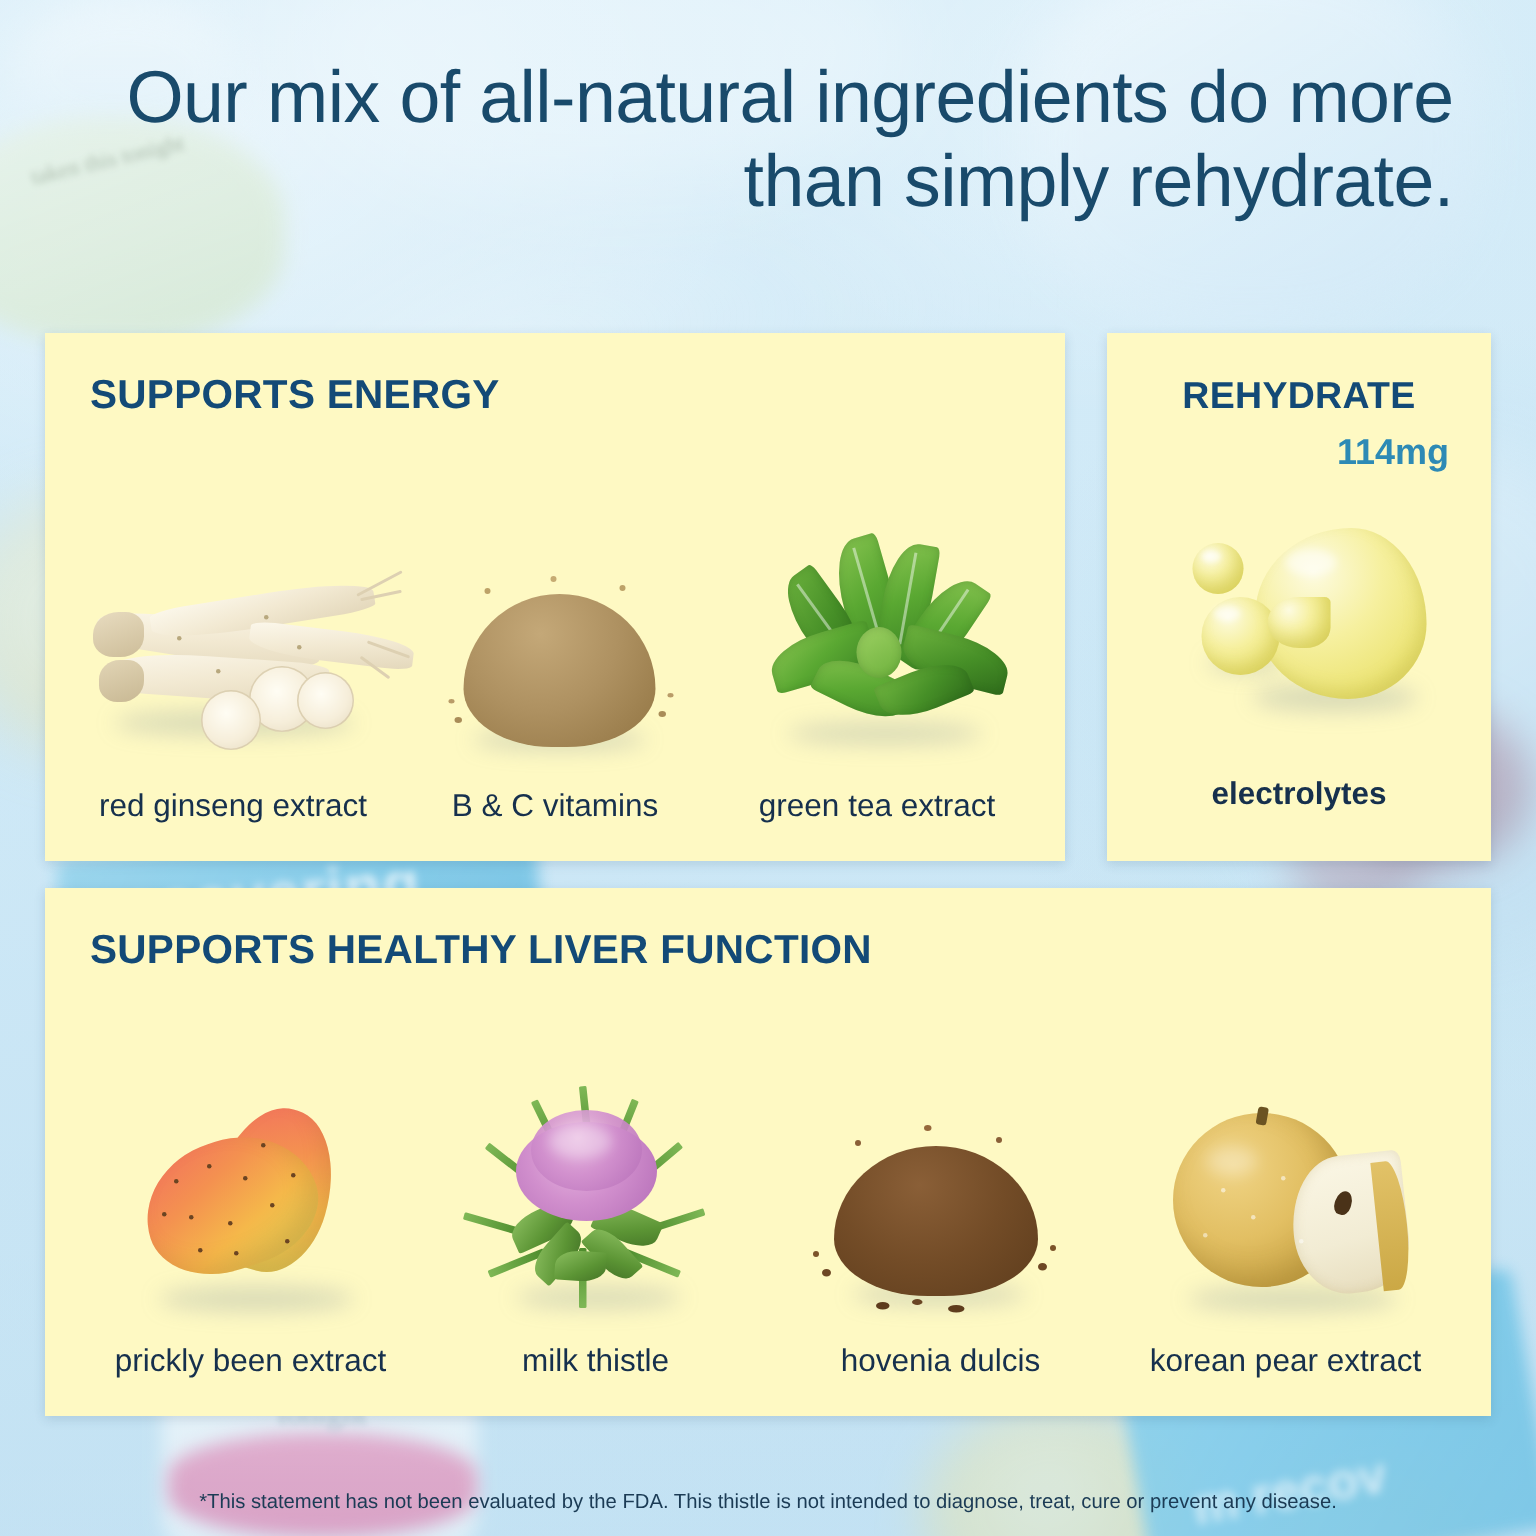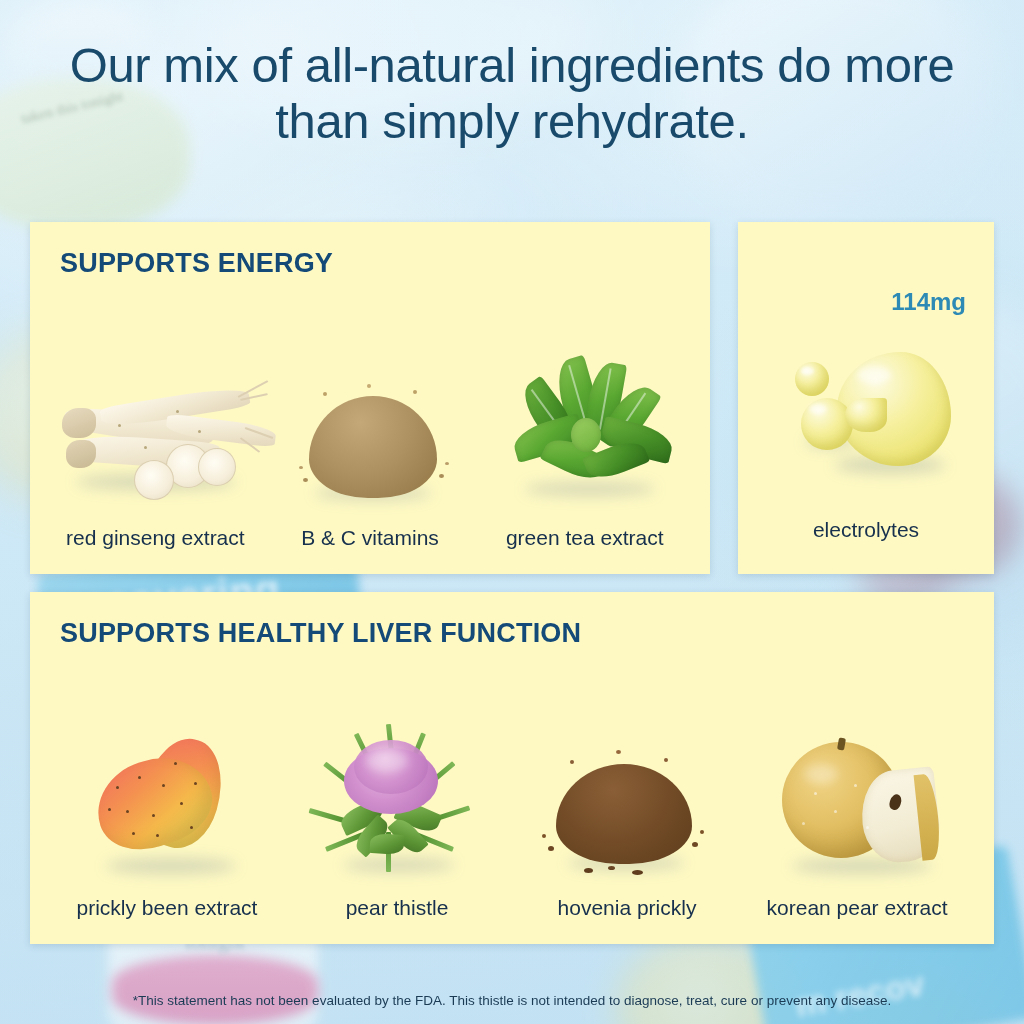--- a/index.html
+++ b/index.html
@@ -209,21 +209,21 @@
   
   #content {
     position: absolute;
     inset: 0;
   }
 
   #headline {
     position: absolute;
     left: 0; top: 38px;
     width: 1024px;
-    text-align: center;
+    text-align: right;
     font-size: 49px;
     line-height: 1.14;
     font-weight: 400;
     color: #194a6b;
     letter-spacing: -0.4px;
     padding: 0 55px;
     box-sizing: border-box;
   }
 
   .card {
@@ -268,20 +268,21 @@
   }
   #items-energy {
     left: 18px; top: 108px; width: 644px; height: 220px;
   }
   #items-liver {
     left: 22px; top: 96px; width: 920px; height: 232px;
   }
   #items-rehydrate {
     left: 0; top: 110px; width: 256px; height: 210px;
     justify-content: flex-end;
+    font-weight: bold;
   }
   .item {
     flex: 1;
     display: flex;
     flex-direction: column;
     align-items: center;
     justify-content: flex-end;
     height: 100%;
   }
   .item-art {
@@ -527,20 +528,21 @@
             <div class="leaf" style="left:94px; top:66px; width:30px; height:34px; border-radius:50%; background:linear-gradient(150deg,#9ed163,#6cb03c);"></div>
           </div>
         </div>
         <div class="item-label">green tea extract</div>
       </div>
 
     </div>
   </div>
 
   <div class="card" id="card-rehydrate">
+    <div class="card-title" id="title-rehydrate">REHYDRATE</div>
     <div id="dose-rehydrate">114mg</div>
 
     <div class="items" id="items-rehydrate">
       <div class="item">
         <div class="item-art" style="width:210px;">
           <div class="art-wrap">
             <div class="shadow-soft" style="left:74px; top:112px; width:110px; height:18px;"></div>
             <div class="shadow-soft" style="left:44px; top:92px; width:52px; height:12px;"></div>
             <div class="drop" style="left:76px; top:8px; width:114px; height:114px; border-radius:56% 44% 46% 54% / 50% 56% 44% 50%;"></div>
             <div class="drop" style="left:40px; top:54px; width:52px; height:52px; border-radius:50%;"></div>
@@ -601,41 +603,41 @@
             <div class="bract" style="left:58px; top:84px; width:44px; height:22px; transform:rotate(-24deg);"></div>
             <div class="bract" style="left:114px; top:84px; width:44px; height:22px; transform:rotate(24deg);"></div>
             <div class="bract" style="left:70px; top:104px; width:40px; height:20px; transform:rotate(-48deg);"></div>
             <div class="bract" style="left:106px; top:104px; width:40px; height:20px; transform:rotate(48deg);"></div>
             <div class="bract" style="left:88px; top:112px; width:34px; height:20px; transform:rotate(4deg);"></div>
             <div class="thistle-petals" style="left:62px; top:26px; width:94px; height:66px;"></div>
             <div class="thistle-petals" style="left:72px; top:18px; width:74px; height:54px; opacity:0.92;"></div>
             <div style="position:absolute; left:84px; top:28px; width:42px; height:22px; background:rgba(255,255,255,0.32); border-radius:50%; filter:blur(4px);"></div>
           </div>
         </div>
-        <div class="item-label">pear thistle</div>
+        <div class="item-label">milk thistle</div>
       </div>
 
       <div class="item">
         <div class="item-art">
           <div class="art-wrap">
             <div class="shadow-soft" style="left:56px; top:134px; width:116px; height:14px;"></div>
             <div class="mound mound-brown" style="left:44px; top:42px; width:136px; height:100px;"></div>
             <div class="speck" style="left:36px; top:124px; width:6px; height:5px; background:#6d4724;"></div>
             <div class="speck" style="left:180px; top:120px; width:6px; height:5px; background:#6d4724;"></div>
             <div class="speck" style="left:30px; top:112px; width:4px; height:4px; background:#7c5329;"></div>
             <div class="speck" style="left:188px; top:108px; width:4px; height:4px; background:#7c5329;"></div>
             <div class="speck" style="left:72px; top:146px; width:9px; height:5px; background:#5e3c1d;"></div>
             <div class="speck" style="left:120px; top:148px; width:11px; height:5px; background:#5e3c1d;"></div>
             <div class="speck" style="left:96px; top:144px; width:7px; height:4px; background:#6a4524;"></div>
             <div class="speck" style="left:58px; top:38px; width:4px; height:4px; background:#8a5f37;"></div>
             <div class="speck" style="left:152px; top:36px; width:4px; height:4px; background:#8a5f37;"></div>
             <div class="speck" style="left:104px; top:28px; width:5px; height:4px; background:#96683c;"></div>
           </div>
         </div>
-        <div class="item-label">hovenia prickly</div>
+        <div class="item-label">hovenia dulcis</div>
       </div>
 
       <div class="item">
         <div class="item-art">
           <div class="art-wrap">
             <div class="shadow-soft" style="left:50px; top:136px; width:140px; height:16px;"></div>
             <div class="kpear" style="left:40px; top:20px; width:118px; height:116px;"></div>
             <div style="position:absolute; left:96px; top:16px; width:7px; height:12px; background:#6b5322; border-radius:2px; transform:rotate(10deg);"></div>
             <div class="kpear-slice" style="left:120px; top:48px; width:76px; height:92px; transform:rotate(-6deg);"></div>
             <div style="position:absolute; left:176px; top:52px; width:20px; height:86px; background:linear-gradient(180deg,#e2c268,#cba845); border-radius:0 50% 50% 0; transform:rotate(-6deg);"></div>

